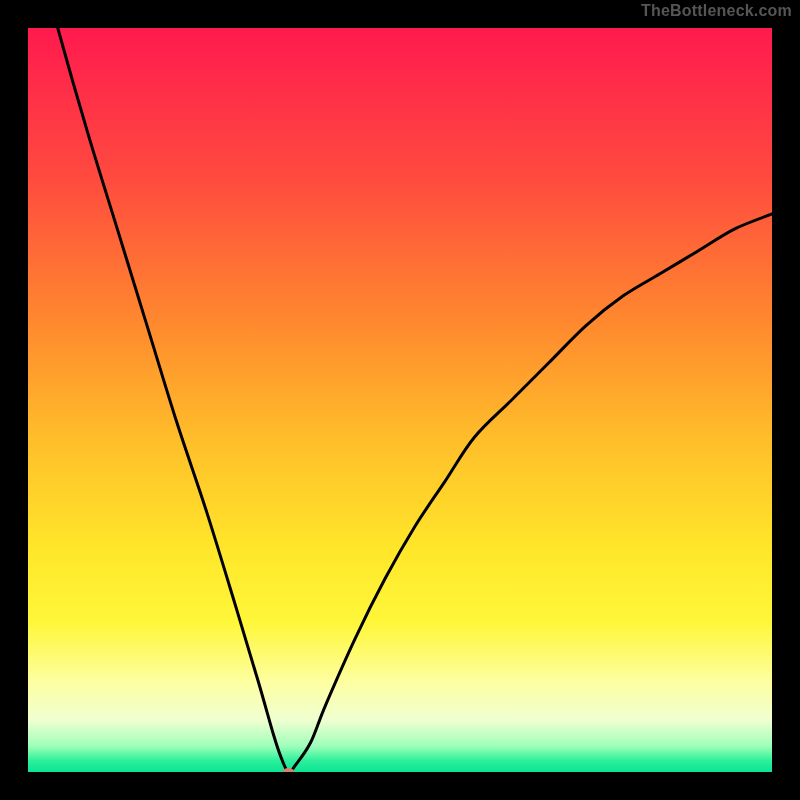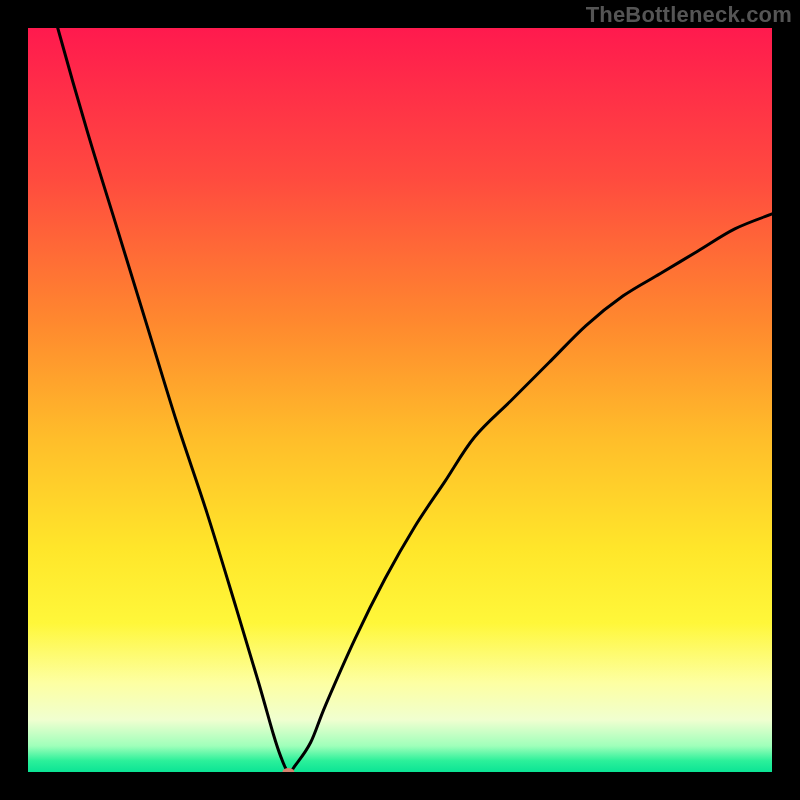--- a/index.html
+++ b/index.html
@@ -15,21 +15,21 @@
     position: relative;
     width: 800px;
     height: 800px;
     background: #000;
   }
   .watermark {
     position: absolute;
     top: 2px;
     right: 8px;
     color: #555;
-    font-size: 22px;
+    font-size: 16px;
     font-weight: 600;
     letter-spacing: 0.2px;
     z-index: 5;
   }
   .plot-wrap {
     position: absolute;
     left: 28px;
     top: 28px;
     width: 744px;
     height: 744px;

